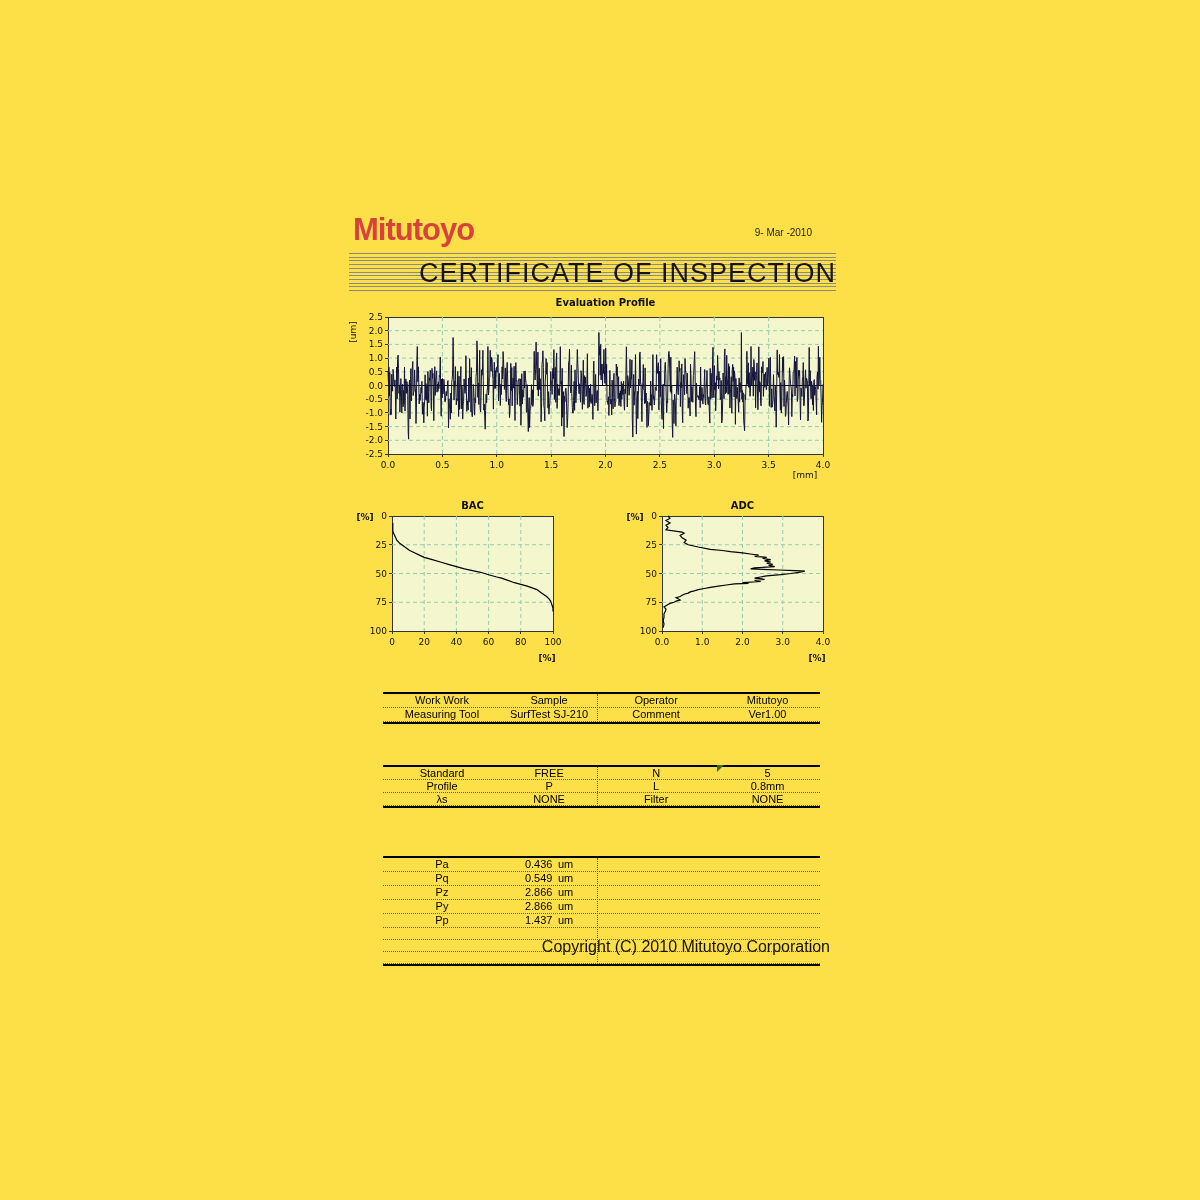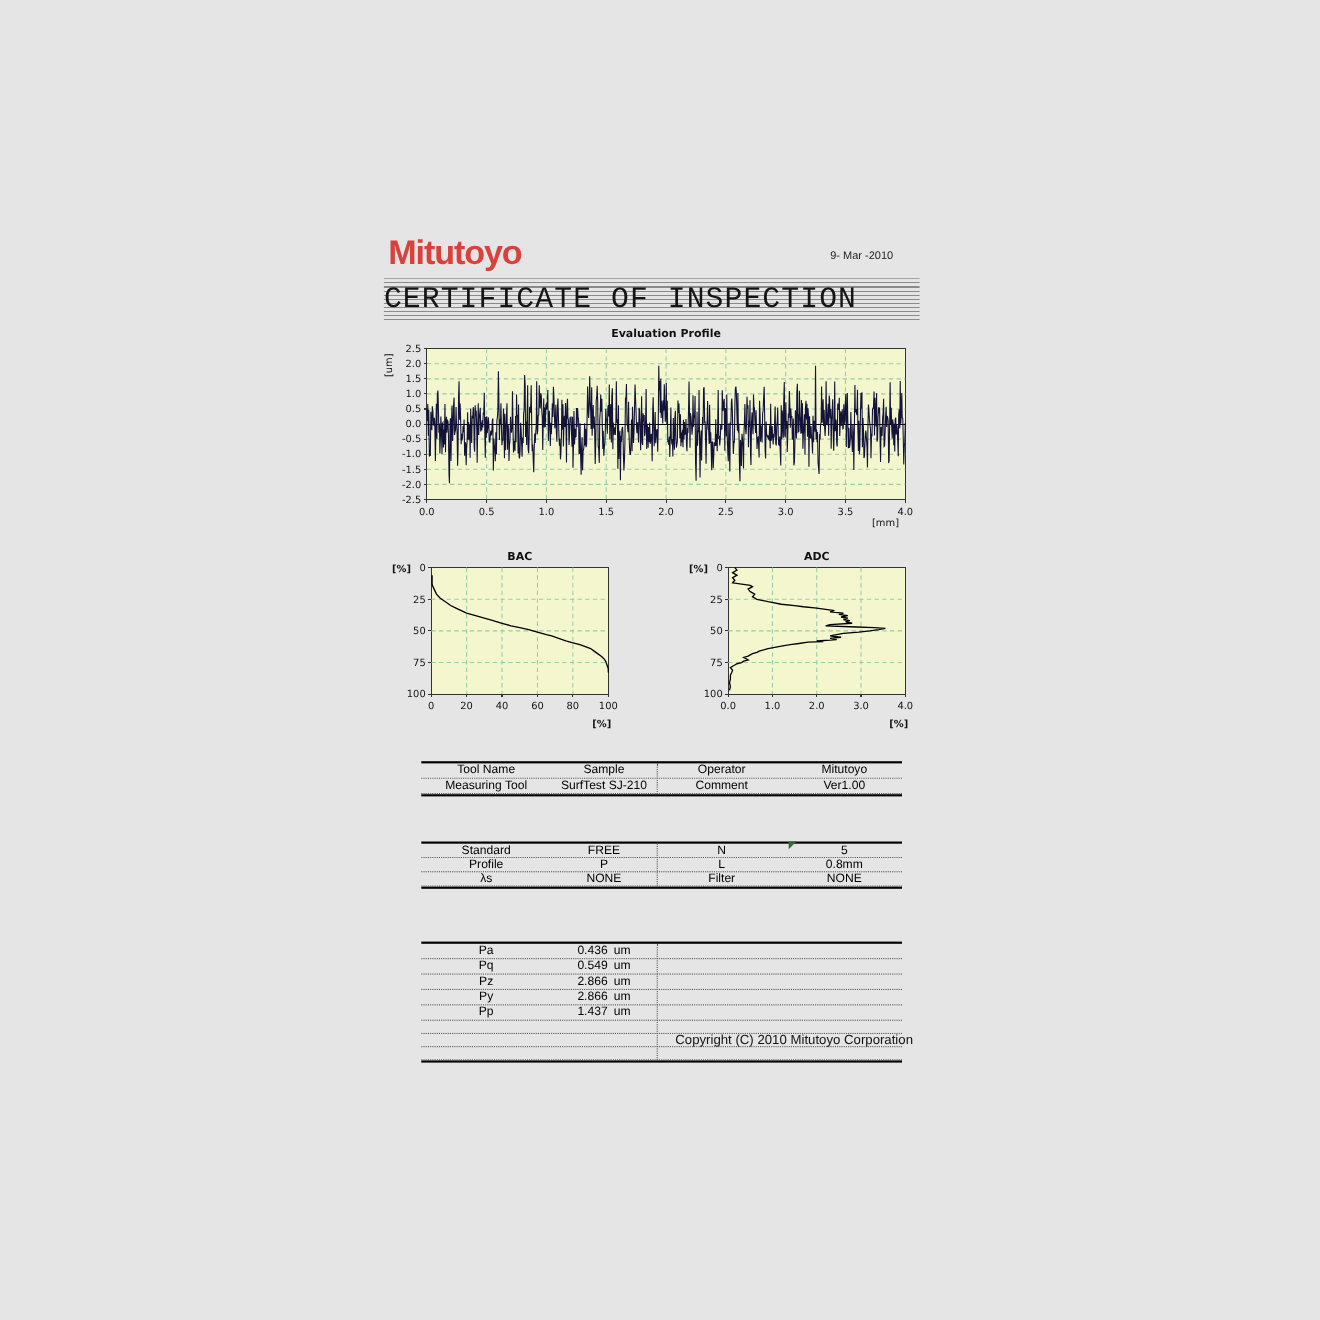--- a/index.html
+++ b/index.html
@@ -1,42 +1,42 @@
 <!DOCTYPE html>
 <html><head>
 <meta charset="utf-8">
 <style>
   html,body{margin:0;padding:0;background:#fff;}
-  .page{position:relative;width:1200px;height:1200px;background:#e5e5e5;
+  .page{position:relative;width:1200px;height:1200px;background:#fde047;
         font-family:"Liberation Sans",sans-serif;color:#111;overflow:hidden;}
   .logo{position:absolute;left:353px;top:212px;font-size:31px;font-weight:bold;
         letter-spacing:-1px;color:#d8423c;}
   .date{position:absolute;left:640px;top:227px;width:172px;text-align:right;
         font-size:10px;color:#222;}
   .banner{position:absolute;left:349px;top:253px;width:487px;height:40px;
         background:repeating-linear-gradient(to bottom,#8a8a8a 0,#8a8a8a 1px,transparent 1px,transparent 3.7px);}
   .banner-title{position:absolute;left:0;top:0;width:100%;height:40px;line-height:40px;
-        text-align:left;font-size:27px;letter-spacing:1px;color:#141414;font-family:Liberation Mono, monospace;}
+        text-align:right;font-size:27px;letter-spacing:1px;color:#141414;}
   svg{position:absolute;}
   #chart-profile{left:340px;top:294px;}
   #chart-bac{left:355px;top:498px;}
   #chart-adc{left:625px;top:498px;}
   .tbl{position:absolute;left:383px;width:437px;font-size:11px;line-height:1;color:#000;}
   .sec{border-top:2px solid #000;border-bottom:2px solid #000;position:relative;}
   .sec1{top:692px;} .sec2{top:733px;} .sec3{top:781px;}
   .trow{display:flex;align-items:center;height:13px;border-bottom:1px dotted #555;}
   .sec2 .trow{height:12px;}
   .trow:last-child{border-bottom:none;}
   .trow.empty{height:11px;}
   .cell{text-align:center;position:relative;}
   .c1{width:27%;} .c2{width:22%;} .c3{width:27%;} .c4{width:24%;} .cfill{width:51%;}
   .vdiv{position:absolute;left:49%;top:0;bottom:0;width:0;border-left:1px dotted #555;}
   .mark{position:absolute;width:0;height:0;border-top:7px solid #2f6b33;border-right:7px solid transparent;}
   .copyright{position:absolute;left:383px;top:938px;width:447px;text-align:right;
-        font-size:12px;color:#111;}
+        font-size:16px;color:#111;}
 </style>
 </head>
 <body>
 
 <div class="page">
   <div class="logo">Mitutoyo</div>
   <div class="date">9- Mar -2010</div>
   <div class="banner">
     <div class="banner-title">CERTIFICATE OF INSPECTION</div>
   </div>
@@ -169,21 +169,21 @@
       <line x1="34" y1="133" x2="37" y2="133" stroke="#333" shape-rendering="crispEdges"></line>
       <text x="32" y="136" text-anchor="end" font-size="9" fill="#111" font-family="&quot;DejaVu Sans&quot;,sans-serif">100</text>
       <polyline points="43.0,18.0 45.0,20.3 41.0,22.6 45.0,24.9 41.0,27.2 43.0,29.5 41.0,31.8 57.1,34.1 59.1,35.3 55.1,37.5 57.1,39.9 61.1,42.1 59.1,44.5 63.2,46.8 73.2,49.0 85.3,51.3 97.4,52.5 105.4,53.6 117.5,54.8 125.6,56.0 133.6,57.1 129.6,58.3 141.7,59.4 137.6,60.5 145.7,61.7 139.6,62.9 145.7,64.0 141.7,65.2 147.7,66.3 143.7,67.4 149.7,68.6 129.6,69.8 125.6,70.9 153.7,72.0 169.8,72.6 179.9,73.2 173.8,74.3 165.8,75.5 155.7,76.7 141.7,77.8 135.6,79.0 129.6,80.1 139.6,81.3 129.6,82.4 135.6,83.5 117.5,84.7 123.5,85.3 109.5,85.8 101.4,87.0 93.3,88.1 85.3,89.3 79.3,90.5 73.2,91.6 69.2,92.8 65.2,93.9 63.2,95.1 59.1,96.2 57.1,97.3 55.1,98.5 51.1,99.6 53.1,100.8 55.1,102.0 51.1,103.1 49.1,104.3 45.0,105.4 43.0,106.5 41.0,107.7 39.0,108.9 41.0,111.2 40.2,113.4 39.0,115.8 39.0,119.2 38.2,122.7 39.0,126.1 38.2,129.6" fill="none" stroke="#000000" stroke-width="1.2"></polyline>
       <text x="117.5" y="11" text-anchor="middle" font-size="10" fill="#111" font-family="&quot;DejaVu Sans&quot;,sans-serif" font-weight="bold">ADC</text>
       <text x="10" y="22" text-anchor="middle" font-size="9" fill="#111" font-family="&quot;DejaVu Sans&quot;,sans-serif" font-weight="bold">[%]</text>
       <text x="192" y="163" text-anchor="middle" font-size="9" fill="#111" font-family="&quot;DejaVu Sans&quot;,sans-serif" font-weight="bold">[%]</text>
     </svg>
 
   <div id="tbl-info" class="tbl sec sec1">
       <div class="trow">
-        <div class="cell c1">Tool Name</div>
+        <div class="cell c1">Work Work</div>
         <div class="cell c2">Sample</div>
         <div class="cell c3">Operator</div>
         <div class="cell c4">Mitutoyo</div>
       </div>
       <div class="trow">
         <div class="cell c1">Measuring Tool</div>
         <div class="cell c2">SurfTest SJ-210</div>
         <div class="cell c3">Comment</div>
         <div class="cell c4">Ver1.00</div>
       </div>

